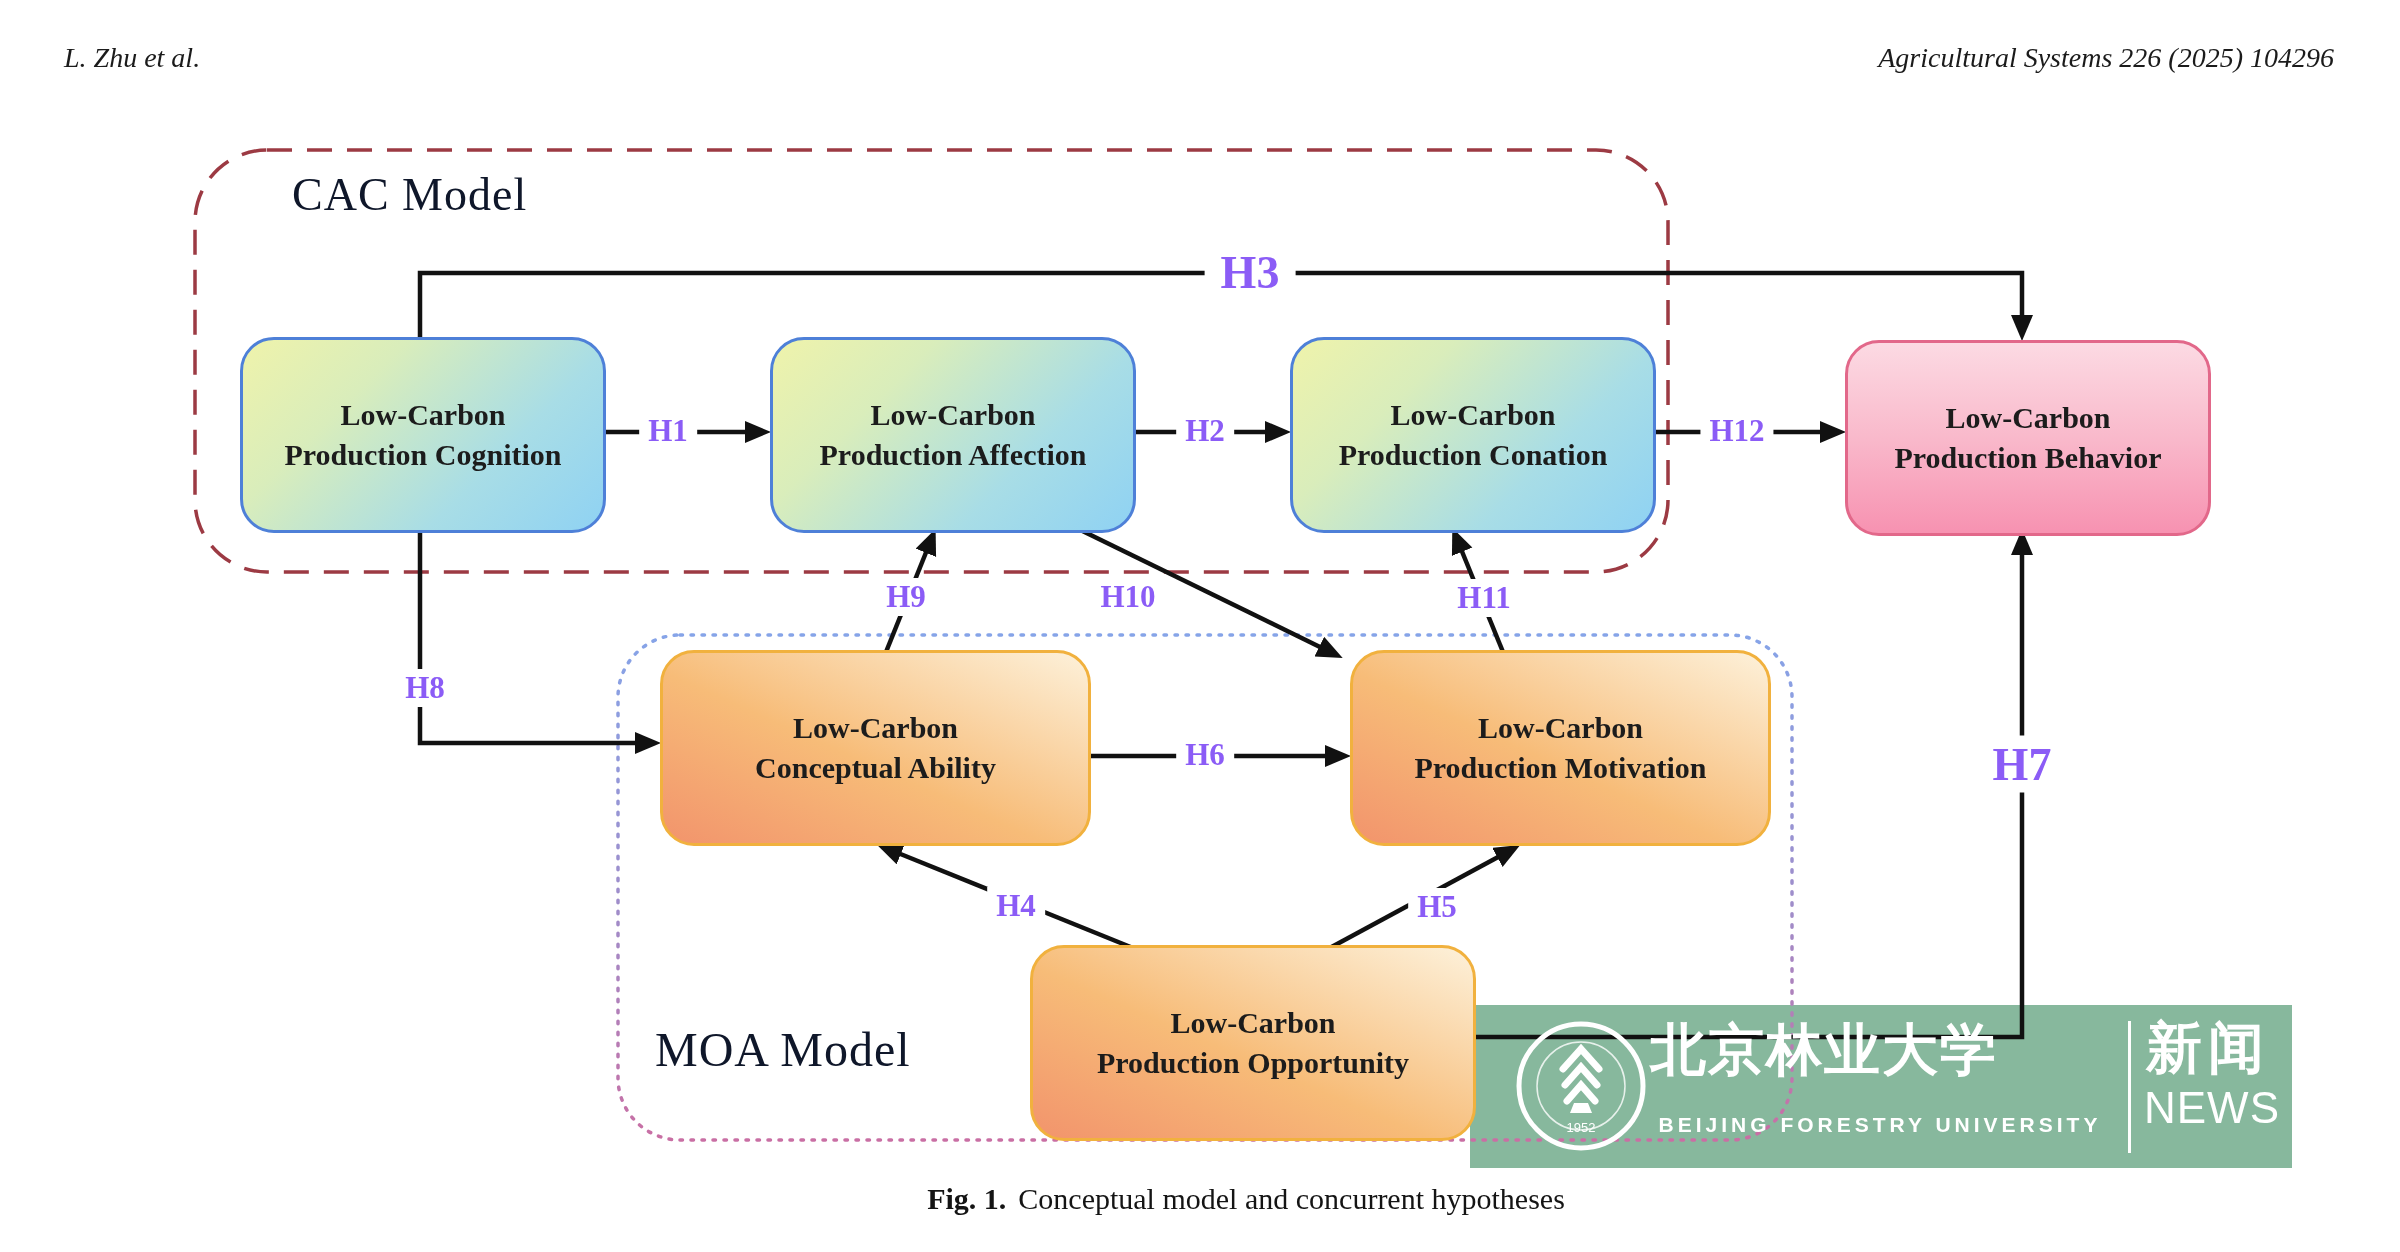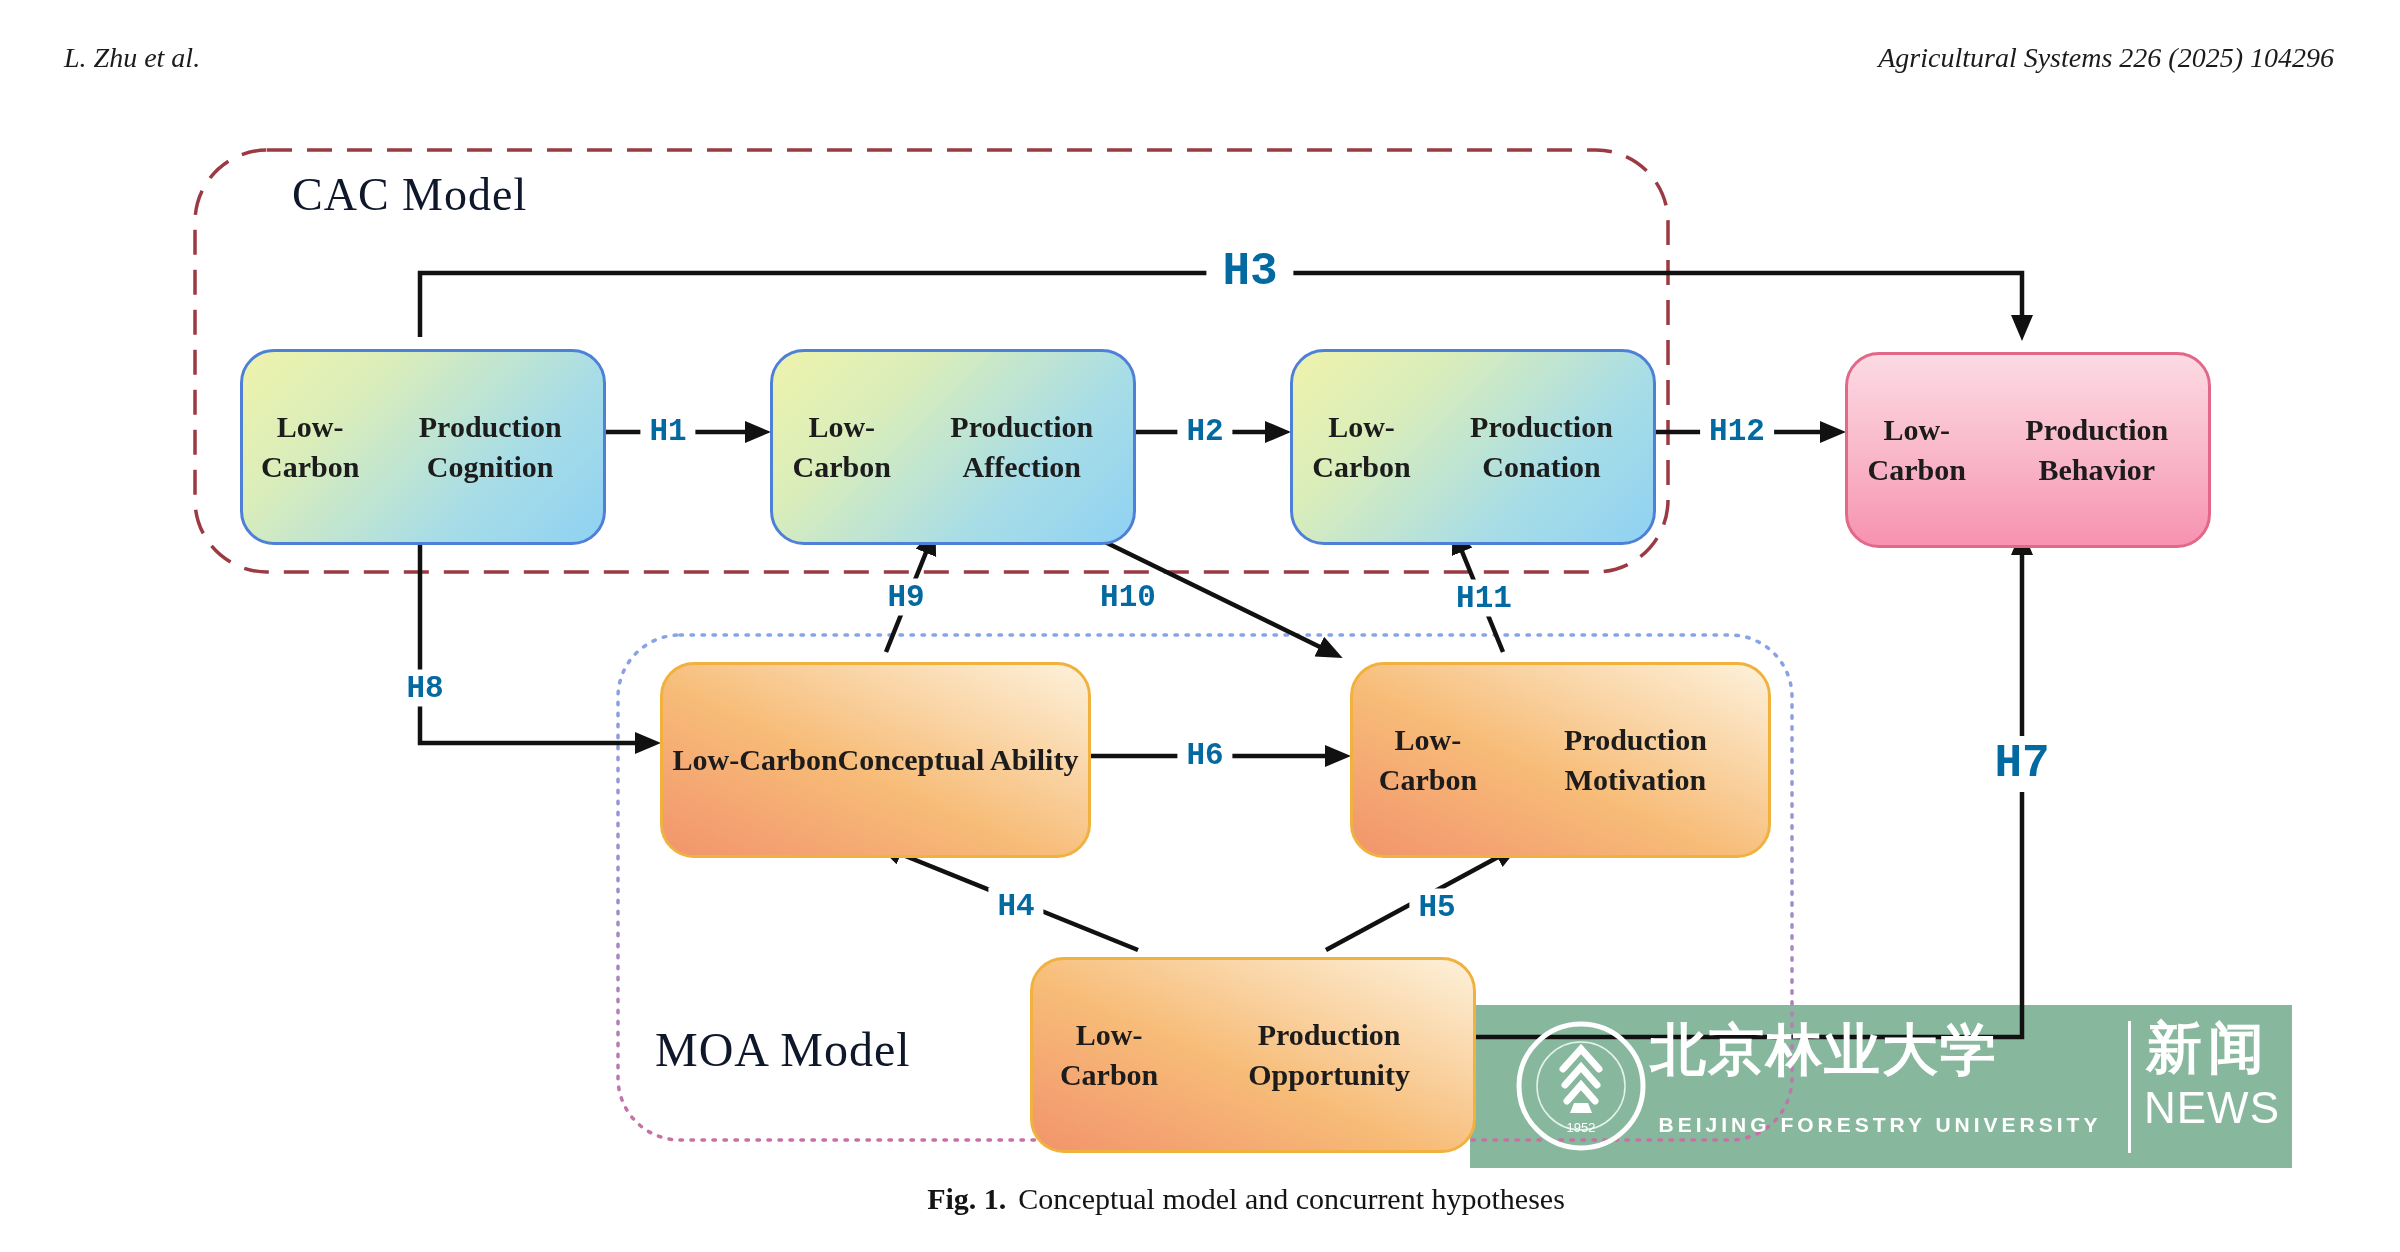--- a/index.html
+++ b/index.html
@@ -11,34 +11,34 @@
   .hdr-left{left:64px;}
   .hdr-right{right:66px;text-align:right;}
 
   
   .lines-svg{position:absolute;left:0;top:0;z-index:2;}
 
   
   .group-label{position:absolute;z-index:4;font-size:46px;letter-spacing:1px;color:#0f172a;white-space:nowrap;}
 
   
-  .node{position:absolute;z-index:4;border-radius:34px;display:flex;flex-direction:row;
+  .node{position:absolute;z-index:4;border-radius:34px;display:flex;flex-direction:column;
         justify-content:center;align-items:center;text-align:center;
-        font-size:30px;font-weight:700;line-height:1.32;color:#1c1c1c;margin-top:12px;}
+        font-size:30px;font-weight:700;line-height:1.32;color:#1c1c1c;}
   .node span{display:block;}
   .node.blue{border:3px solid #4e80d8;
         background:linear-gradient(135deg,#eff3ab 0%,#d9edbb 30%,#a8dde6 68%,#8fd2f3 100%);}
   .node.pink{border:3px solid #e2688a;
         background:linear-gradient(to bottom,#fcdae3 0%,#f9b9cb 50%,#f792b1 100%);}
   .node.orange{border:3px solid #f1b13e;
         background:linear-gradient(to top right,#f2946c 0%,#f7bc78 45%,#fdf1da 100%);}
 
   
   .hlabel{position:absolute;z-index:5;transform:translate(-50%,-50%);
-          background:#ffffff;padding:1px 9px;font-size:31px;font-weight:700;color:#0369a1;white-space:nowrap;font-family:Liberation Mono, monospace;}
+          background:#ffffff;padding:1px 9px;font-size:31px;font-weight:700;color:#8b5cf6;white-space:nowrap;}
   .hlabel.big{font-size:46px;font-weight:600;padding:2px 16px;}
 
   
   .wm-bg{position:absolute;left:1470px;top:1005px;width:822px;height:163px;background:#87b89d;z-index:1;}
   .wm-content{position:absolute;left:1470px;top:1005px;width:822px;height:163px;z-index:3;color:#ffffff;}
   .wm-seal{position:absolute;left:42px;top:12px;}
   .wm-cn{position:absolute;left:180px;top:8px;width:460px;height:104px;font-size:56px;font-weight:700;
          letter-spacing:2px;white-space:nowrap;color:#ffffff;font-family:"Liberation Serif",serif;}
   .wm-en{position:absolute;left:168px;top:108px;width:484px;text-align:center;font-size:21px;font-weight:700;
          letter-spacing:4px;font-family:"Liberation Sans",sans-serif;white-space:nowrap;}

